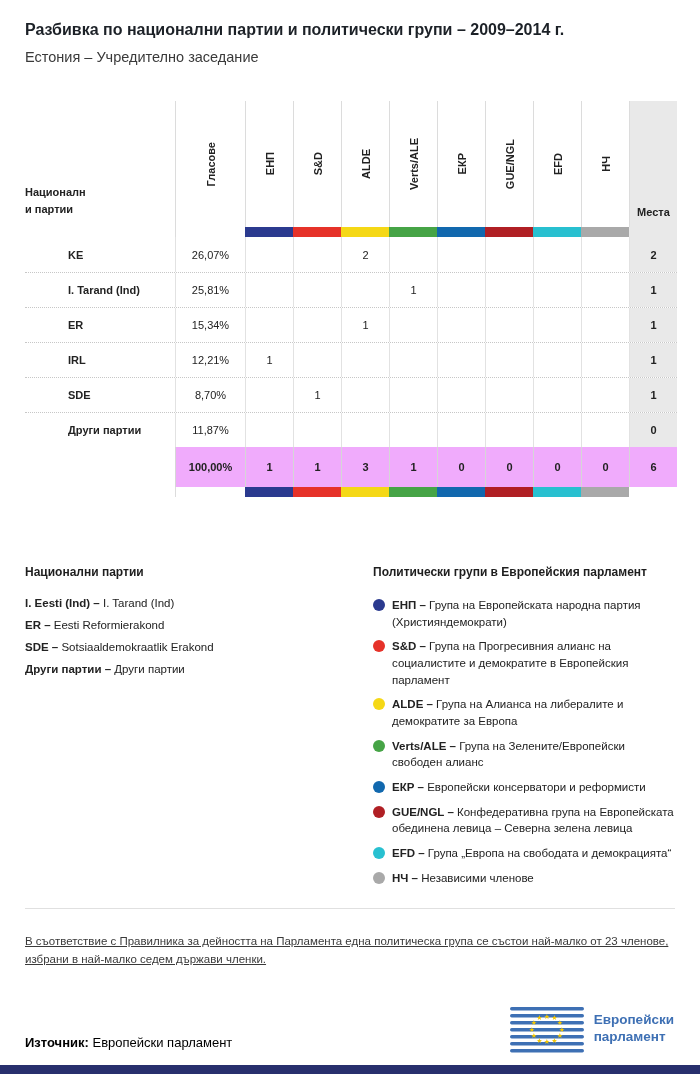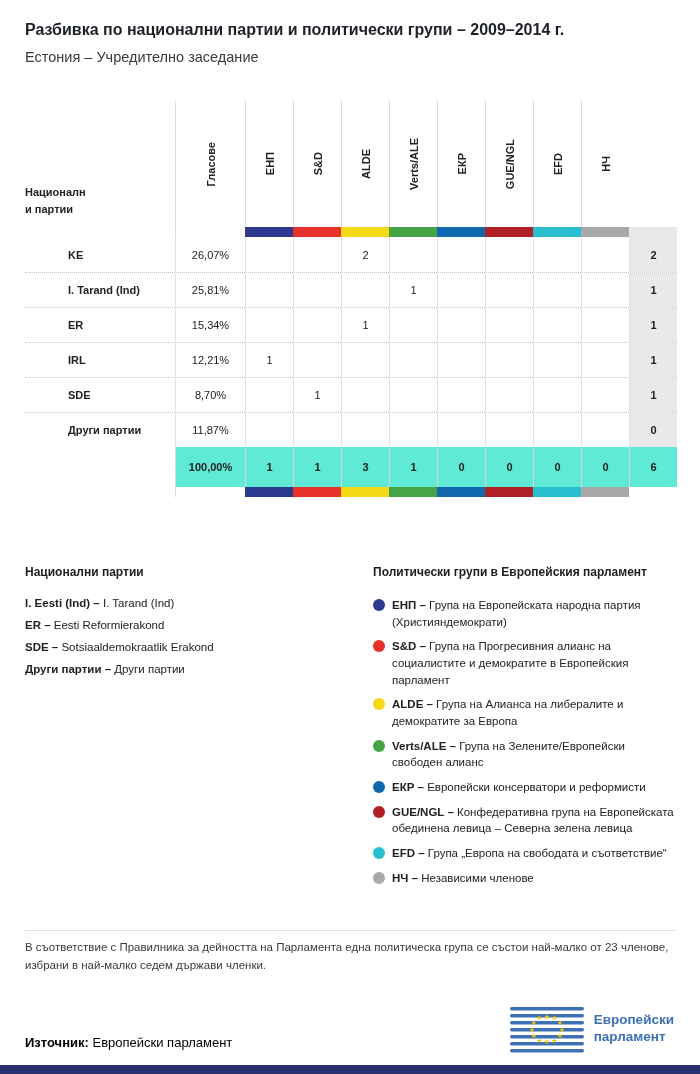--- a/index.html
+++ b/index.html
@@ -34,38 +34,38 @@
   .seats-none { background:transparent; border-left:none; }
 
   .trow { height:35px; }
   .trow.sep { border-top:1px dotted #c7c7c7; }
   .trow .cell { border-left:1px solid #e2e2e2; display:flex; align-items:center; justify-content:center;
                 font-size:11px; color:#222; }
   .trow .cell.party { border-left:none; justify-content:flex-start; font-weight:bold;margin-left:43px; }
   .trow .cell.seats { background:#e9e9e9; font-weight:bold; }
 
   .total { height:40px; }
-  .total .cell { background:#5eead4; border-left:1px solid #d6d6d6; display:flex; align-items:center;
+  .total .cell { background:#f0abfc; border-left:1px solid #d6d6d6; display:flex; align-items:center;
                  justify-content:center; font-size:11px; font-weight:bold; color:#222; }
   .total .cell.party { background:#fff; border-left:none; }
 
   
   .legend { display:flex; margin:68px 25px 0 25px; }
   .legend-left { width:348px; flex:0 0 348px; }
   .legend-right { flex:1; }
   .legend-title { font-size:12px; font-weight:bold; margin:0 0 18px 0; color:#1e1e1e; }
   .party-entry { font-size:11.5px; margin-bottom:10px; color:#222; }
   .party-entry b { font-weight:bold; }
   .group-entry { display:flex; gap:7px; margin-bottom:8px; font-size:11.5px; line-height:1.45; color:#222; }
   .dot { width:12px; height:12px; border-radius:50%; flex:0 0 12px; margin-top:2px; }
   .gtext b { font-weight:bold; }
 
   
-  .footnote { margin:36px 25px 0 25px; border-top:1px solid #e0e0e0; padding-top:8px;
-              font-size:11.5px; line-height:1.55; color:#3a3a3a; }
+  .footnote { margin:14px 25px 0 25px; border-top:1px solid #e0e0e0; padding-top:24px;
+              font-size:11.5px; line-height:1.55; color:#3a3a3a;text-decoration:underline; }
   .bottom-row { position:absolute; left:25px; right:26px; bottom:20px; display:flex;
                 justify-content:space-between; align-items:flex-end; }
   .source { font-size:13px; color:#000000; padding-bottom:4px; }
   .source b { font-weight:bold; }
   .logo { display:flex; align-items:center; gap:10px; }
   .logo-text { font-size:13.5px; font-weight:bold; line-height:1.25; }
   .bottombar { position:absolute; left:0; right:0; bottom:0; height:9px; }
 </style>
 </head>
 <body>
@@ -102,20 +102,23 @@
           <span class="vert">ЕКР</span>
         </div>
       <div class="cell vhead">
           <span class="vert">GUE/NGL</span>
         </div>
       <div class="cell vhead">
           <span class="vert">EFD</span>
         </div>
       <div class="cell vhead">
           <span class="vert">НЧ</span>
+        </div>
+      <div class="cell seats-head">
+          <span>Места</span>
         </div>
     </div>
 
     <div class="grid barrow">
       <div class="spacer first"></div>
       <div class="spacer"></div>
       <div class="barseg" style="background-color: rgb(43, 58, 143);"></div>
       <div class="barseg" style="background-color: rgb(230, 50, 41);"></div>
       <div class="barseg" style="background-color: rgb(245, 216, 22);"></div>
       <div class="barseg" style="background-color: rgb(70, 164, 70);"></div>
@@ -268,21 +271,21 @@
       <div class="group-entry">
         <span class="dot" style="background-color: rgb(17, 104, 174);"></span>
         <span class="gtext"><b>ЕКР –</b> <span>Европейски консерватори и реформисти</span></span>
       </div>
       <div class="group-entry">
         <span class="dot" style="background-color: rgb(176, 31, 36);"></span>
         <span class="gtext"><b>GUE/NGL –</b> <span>Конфедеративна група на Европейската обединена левица – Северна зелена левица</span></span>
       </div>
       <div class="group-entry">
         <span class="dot" style="background-color: rgb(40, 192, 208);"></span>
-        <span class="gtext"><b>EFD –</b> <span>Група „Европа на свободата и съответствие“</span></span>
+        <span class="gtext"><b>EFD –</b> <span>Група „Европа на свободата и демокрацията“</span></span>
       </div>
       <div class="group-entry">
         <span class="dot" style="background-color: rgb(169, 169, 169);"></span>
         <span class="gtext"><b>НЧ –</b> <span>Независими членове</span></span>
       </div>
     </div>
   </div>
 
   <div class="footnote">В съответствие с Правилника за дейността на Парламента една политическа група се състои най-малко от 23 членове, избрани в най-малко седем държави членки.</div>
 

